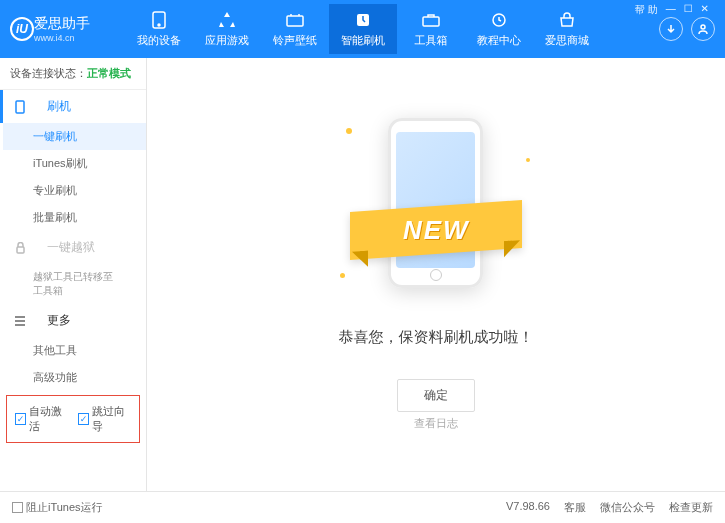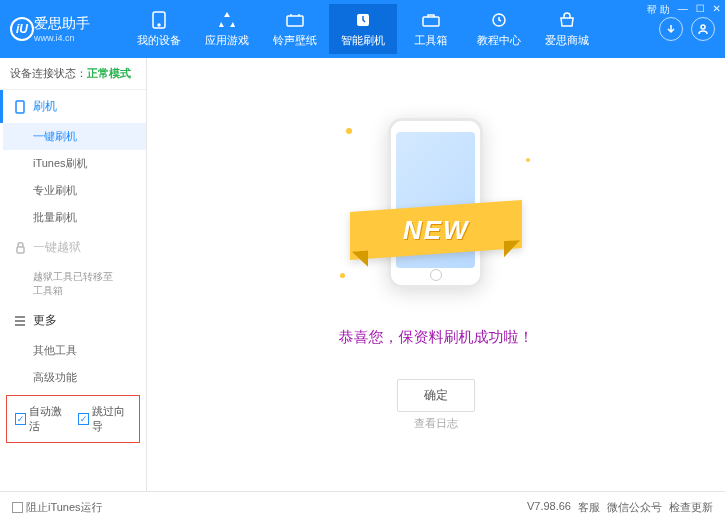--- a/index.html
+++ b/index.html
@@ -8,28 +8,28 @@
 .logo-box{display:flex;align-items:center;gap:0;width:115px}
 .logo-ic{width:24px;height:24px;border:2px solid #fff;border-radius:50%;display:flex;align-items:center;justify-content:center;font-size:12px;font-weight:bold;font-style:italic}
 .logo-txt{font-size:14px;font-weight:normal}
 .logo-sub{font-size:9px;opacity:.8}
 .nav{display:flex;flex:1}
 .nav-item{width:68px;height:50px;display:flex;flex-direction:column;align-items:center;justify-content:center;cursor:pointer;font-size:11px;gap:4px}
 .nav-item.active{background:#0c6edc}
 .nav-ic{width:18px;height:18px;display:flex;align-items:center;justify-content:center}
 .hdr-r{display:flex;gap:8px;align-items:center}
 .circ{width:24px;height:24px;border:1.5px solid rgba(255,255,255,.7);border-radius:50%;display:flex;align-items:center;justify-content:center;cursor:pointer}
-.win-ctrl{position:absolute;top:3px;right:4px;display:flex;gap:8px;font-size:10px}
+.win-ctrl{position:absolute;top:3px;right:16px;display:flex;gap:8px;font-size:10px}
 .win-ctrl span{cursor:pointer;opacity:.9}
 .body{display:flex;height:433px}
 .side{width:147px;border-right:1px solid #e5e5e5;font-size:12px;color:#555;overflow:hidden}
 .status{padding:8px 10px;font-size:11px;border-bottom:1px solid #eee}
 .status b{color:#27b34f}
 .sec{border-left:3px solid transparent}
-.sec-h{display:flex;align-items:center;gap:6px;padding:8px 10px;color:#333;cursor:pointer}
+.sec-h{display:flex;align-items:center;gap:20px;padding:8px 10px;color:#333;cursor:pointer}
 .sec-h.hl{border-left:3px solid #1e8cff;color:#1e8cff;margin-left:-3px}
 .sec-ic{width:14px;height:14px;display:inline-flex;align-items:center;justify-content:center}
 .sub{padding:6px 10px 6px 30px;cursor:pointer;color:#666;font-size:11px}
 .sub.active{background:#eaf3ff;color:#1e8cff}
 .sub.note{color:#999;font-size:10px;line-height:1.4}
 .lock{color:#bbb}
 .chk-row{display:flex;gap:10px;padding:8px;border:1px solid #e74c3c;margin:4px 6px;font-size:11px}
 .chk{display:flex;align-items:center;gap:3px;cursor:pointer}
 .chk-box{width:12px;height:12px;border:1px solid #1e8cff;display:inline-flex;align-items:center;justify-content:center;color:#1e8cff;font-size:9px}
 .dev{padding:6px 10px}
@@ -37,27 +37,27 @@
 .illust{width:160px;height:190px;position:relative;margin-bottom:20px}
 .phone{width:95px;height:170px;background:#fff;border-radius:14px;position:absolute;left:32px;top:0;box-shadow:0 4px 20px rgba(0,0,0,.15),inset 0 0 0 3px #e8e8e8}
 .phone::before{content:"";position:absolute;top:14px;left:8px;right:8px;bottom:20px;background:linear-gradient(135deg,#d4e9ff,#b8daff);border-radius:4px}
 .phone::after{content:"";position:absolute;bottom:7px;left:50%;transform:translateX(-50%);width:10px;height:10px;border:1.5px solid #ccc;border-radius:50%}
 .ribbon{position:absolute;top:88px;left:-6px;right:-6px;height:48px;background:#ffc83d;transform:skewY(-4deg);display:flex;align-items:center;justify-content:center;box-shadow:0 3px 8px rgba(0,0,0,.15)}
 .ribbon::before,.ribbon::after{content:"";position:absolute;width:0;height:0;border:8px solid #d49a00;bottom:-8px}
 .ribbon::before{left:2px;border-left-color:transparent;border-bottom-color:transparent}
 .ribbon::after{right:2px;border-right-color:transparent;border-bottom-color:transparent}
 .ribbon-txt{color:#fff;font-size:26px;font-weight:900;font-style:italic;letter-spacing:2px;transform:skewY(4deg);text-shadow:1px 1px 0 #e09000}
 .dots{position:absolute;width:6px;height:6px;background:#ffc83d;border-radius:50%}
-.msg{font-size:15px;color:#a21caf;margin-bottom:32px}
+.msg{font-size:15px;color:#404040;margin-bottom:32px}
 .btn{padding:7px 26px;border:1px solid #ddd;background:#fff;font-size:12px;color:#555;cursor:pointer;border-radius:2px}
 .link{margin-top:4px;font-size:11px;color:#aaa;cursor:pointer}
 .ftr{height:32px;border-top:1px solid #e5e5e5;display:flex;align-items:center;padding:0 12px;font-size:11px;color:#666;justify-content:space-between}
 .ftr-l{display:flex;align-items:flex-end;gap:4px}
 .sq{width:11px;height:11px;border:1px solid #999;display:inline-block}
-.ftr-r{display:flex;gap:7px}
+.ftr-r{display:flex;gap:14px}
 .ftr-r span{cursor:pointer}
 </style>
 </head>
 <body>
 
 <div class="hdr">
   <div class="win-ctrl">
     <span>帮 助</span>
     <span>—</span>
     <span>☐</span>

